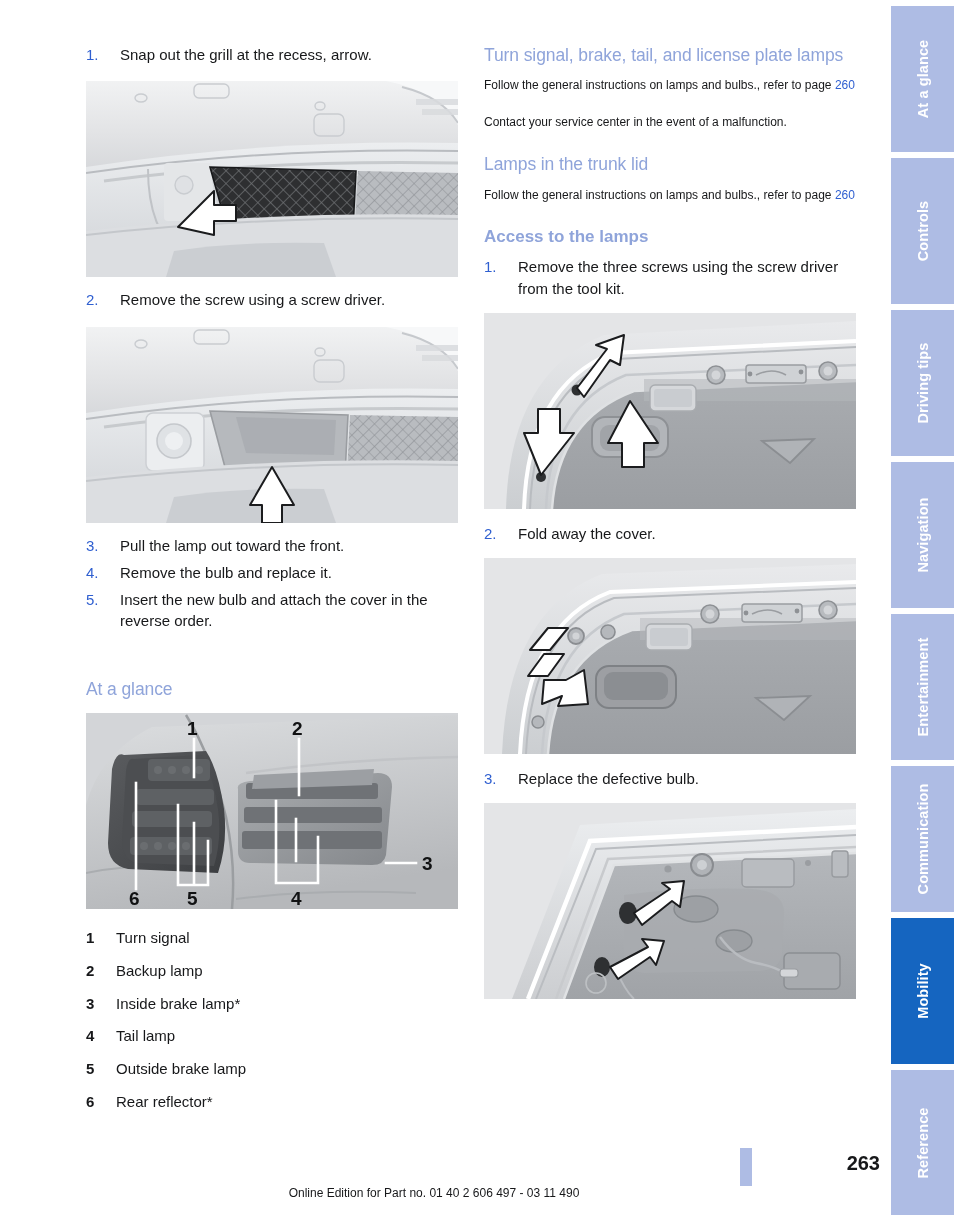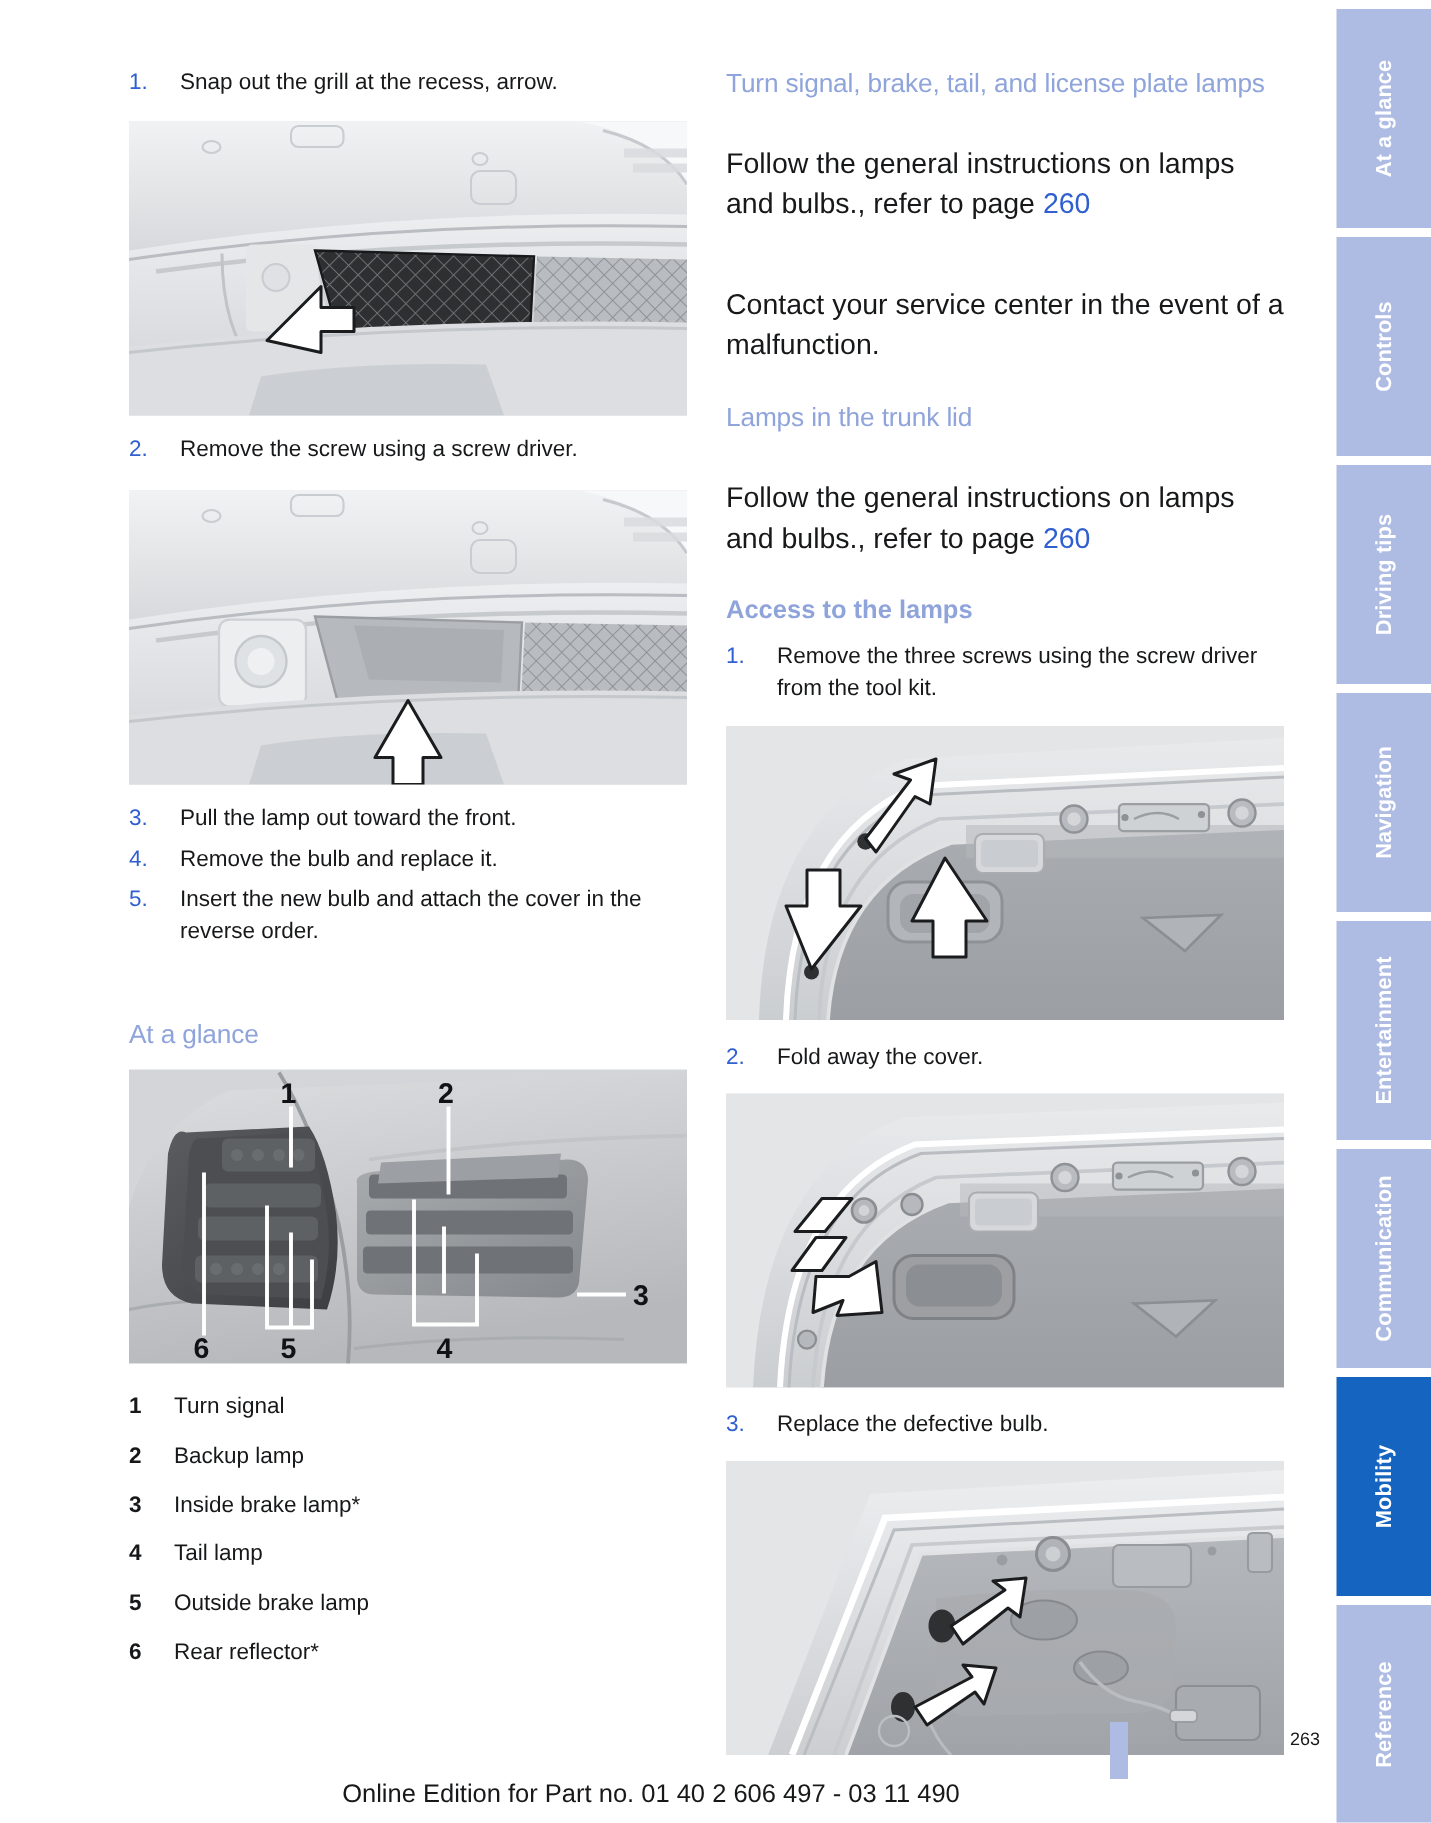--- a/index.html
+++ b/index.html
@@ -35,24 +35,23 @@
     line-height: 1.33;
     letter-spacing: -0.1px;
   }
   .h3 {
     font-size: 17px;
     font-weight: bold;
     color: #8fa4da;
     line-height: 1.33;
   }
   .para {
-    font-size: 19px;
+    font-size: 12px;
     color: #17181a;
     line-height: 1.42;
-    margin-top: 20px;
   }
   .pageref { color: #2f5fd0; }
 
   
   .steps { list-style: none; }
   .step {
     position: relative;
     font-size: 15px;
     color: #17181a;
     line-height: 1.42;
@@ -119,36 +118,36 @@
     font-size: 14.5px;
     font-weight: bold;
     letter-spacing: 0.1px;
   }
 
   
   .folio {
     position: absolute;
     right: 74px;
     top: 1152px;
-    font-size: 12px;
+    font-size: 20px;
     color: #17181a;
-    font-weight: normal;
+    font-weight: bold;
   }
   .folio-bar {
     position: absolute;
     left: 740px; top: 1148px;
     width: 12px; height: 38px;
     background: #aebce4;
   }
   .edition {
     position: absolute;
     left: 0; top: 1186px;
     width: 868px;
     text-align: center;
-    font-size: 17px;
+    font-size: 12px;
     color: #17181a;
   }
 </style>
 </head>
 <body>
 
 <div class="page">
 
   <div class="col col-left">
 

